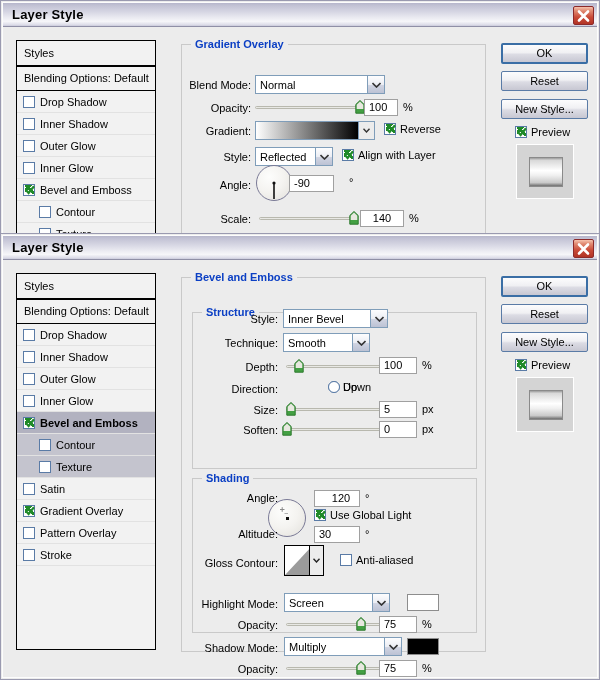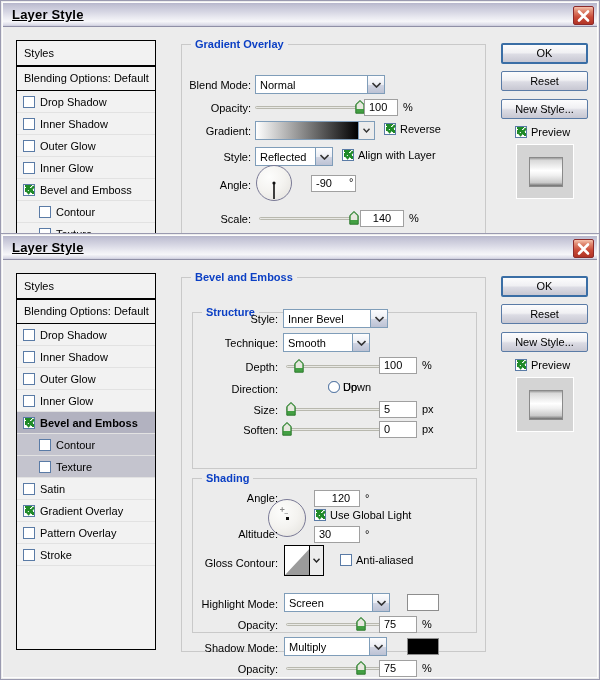--- a/index.html
+++ b/index.html
@@ -38,21 +38,20 @@
     box-sizing: border-box;
   }
   .title-text {
     position: absolute;
     left: 9px; top: 4px;
     font-size: 13px;
     font-weight: bold;
     color: #000;
     letter-spacing: .2px;
     white-space: nowrap;
-    text-decoration: underline;
   }
   .close-btn {
     position: absolute;
     right: 3px; top: 3px;
     width: 21px; height: 19px;
     border: 1px solid #8c2a2a;
     border-radius: 2px;
     background: linear-gradient(to bottom, #f6c3ae 0%, #e18a72 22%, #c94a38 60%, #b13426 100%);
     box-sizing: border-box;
   }
@@ -463,21 +462,21 @@
           <span class="lbl">Align with Layer</span>
         </div>
 
         <div class="fld-label" style="left:178px; top:152px; width:70px;"><span>Angle:</span></div>
         <div class="dial" style="left:253px; top:138px; width:36px; height:36px;">
           <svg width="34" height="34" viewBox="0 0 34 34">
             <circle cx="17" cy="17" r="1.6" fill="#111"></circle>
             <line x1="17" y1="17" x2="17" y2="33" stroke="#111" stroke-width="1.6"></line>
           </svg>
         </div>
-        <div class="textbox" style="left:308px; top:148px; width:45px;">-90</div>
+        <div class="textbox" style="left:286px; top:148px; width:45px;">-90</div>
         <div class="unit" style="left:346px; top:149px;">°</div>
 
         <div class="fld-label" style="left:178px; top:186px; width:70px;"><span>Scale:</span></div>
         <div class="slider" style="left:256px; top:184px; width:95px;">
           <div class="track"></div>
           <div class="knob" style="left:100%;">
             <svg width="10" height="14" viewBox="0 0 10 14">
                 <path d="M5 0.5 L9.2 4.5 L9.2 13.2 L0.8 13.2 L0.8 4.5 Z" fill="#43a043" stroke="#2f7a2f" stroke-width="1"></path>
                 <path d="M5 1.6 L8.3 4.8 L8.3 9 L1.7 9 L1.7 4.8 Z" fill="#e8e8e0"></path>
               </svg>
@@ -725,21 +724,21 @@
             <svg width="10" height="14" viewBox="0 0 10 14">
                 <path d="M5 0.5 L9.2 4.5 L9.2 13.2 L0.8 13.2 L0.8 4.5 Z" fill="#43a043" stroke="#2f7a2f" stroke-width="1"></path>
                 <path d="M5 1.6 L8.3 4.8 L8.3 9 L1.7 9 L1.7 4.8 Z" fill="#e8e8e0"></path>
               </svg>
           </div>
         </div>
         <div class="textbox" style="left:376px; top:356px; width:38px;">75</div>
         <div class="unit" style="left:419px; top:358px;">%</div>
 
         <div class="fld-label" style="left:178px; top:382px; width:97px;"><span>Shadow Mode:</span></div>
-        <div class="combo" style="left:281px; top:377px; width:103px;align-items:center;">
+        <div class="combo" style="left:281px; top:377px; width:118px;align-items:center;">
           <div class="val">Multiply</div>
           <div class="arrow">
             <svg width="9" height="6" viewBox="0 0 9 6">
                 <path d="M0.5 1 L4.5 5 L8.5 1" stroke="#333" stroke-width="1.6" fill="none"></path>
               </svg>
           </div>
         </div>
         <div class="color-swatch" style="left:404px; top:378px; width:32px; height:17px; background:#000000;"></div>
 
         <div class="fld-label" style="left:190px; top:403px; width:85px;"><span>Opacity:</span></div>

